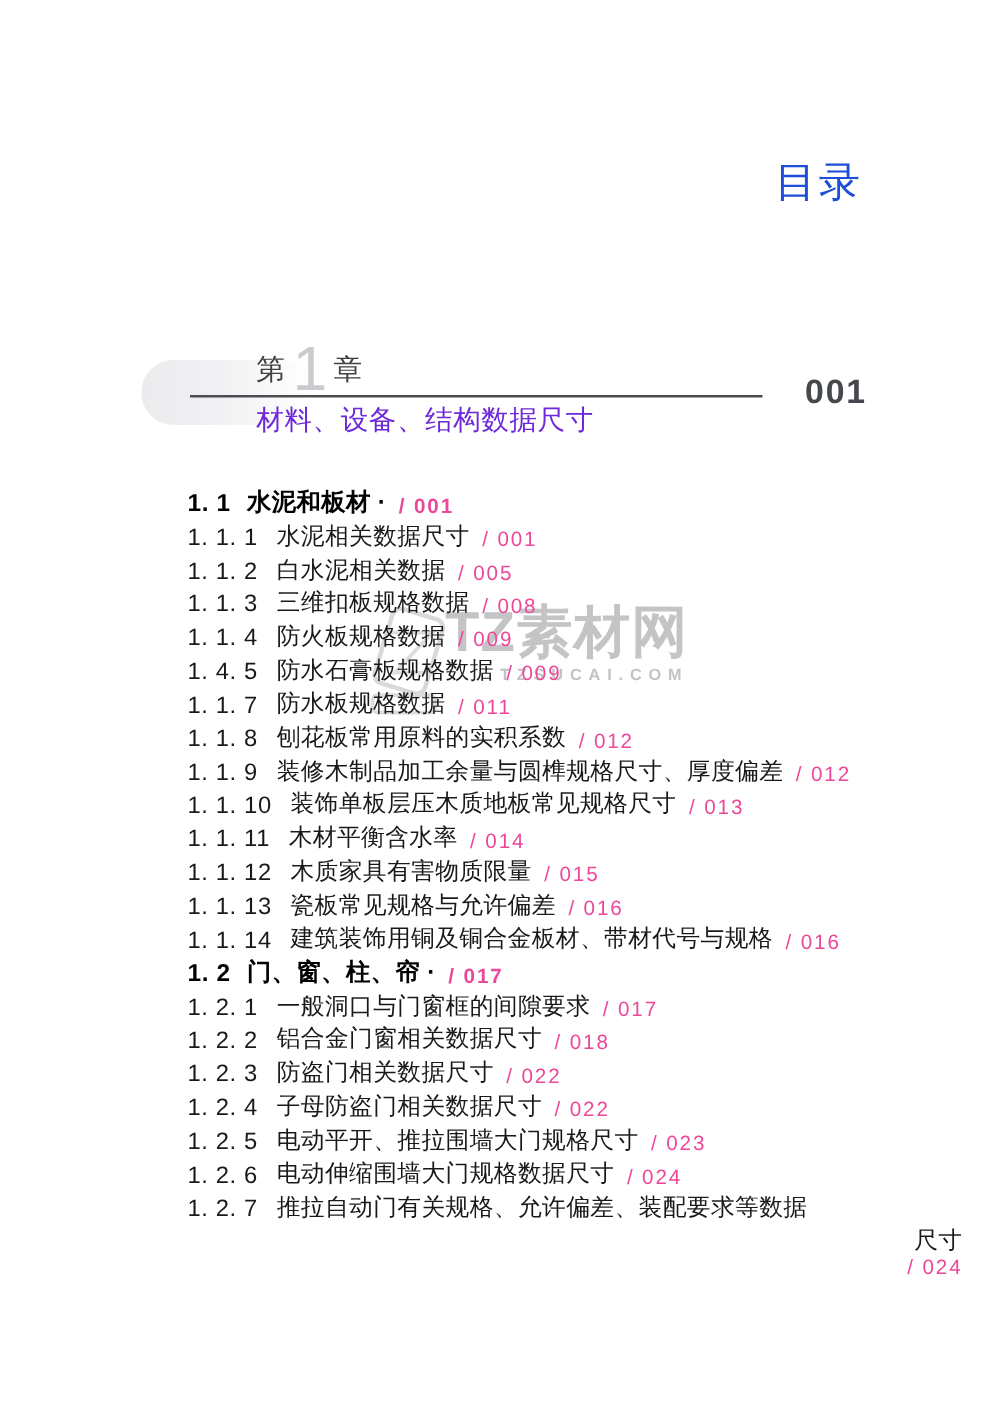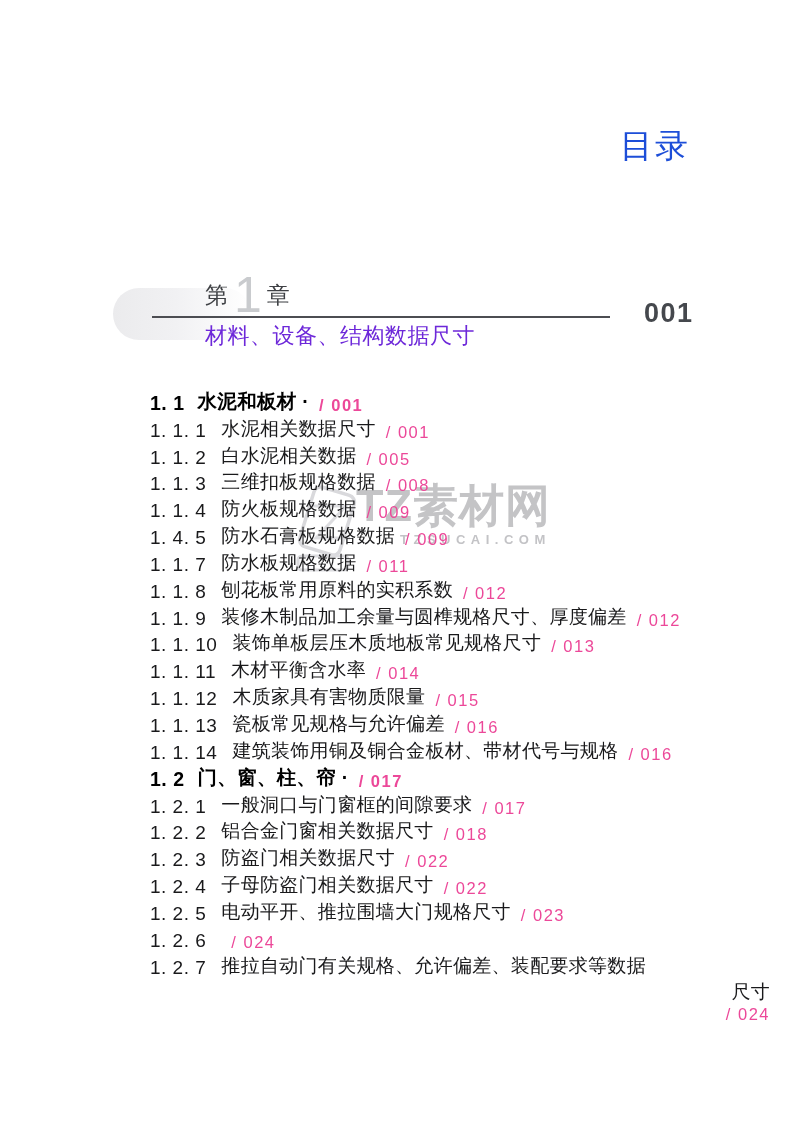--- a/index.html
+++ b/index.html
@@ -188,20 +188,21 @@
       <span class="title">子母防盗门相关数据尺寸</span>
       <span class="pg">/ 022</span>
     </div>
     <div class="row">
       <span class="num">1. 2. 5</span>
       <span class="title">电动平开、推拉围墙大门规格尺寸</span>
       <span class="pg">/ 023</span>
     </div>
     <div class="row">
       <span class="num">1. 2. 6</span>
+      <span class="title">电动伸缩围墙大门规格数据尺寸</span>
       <span class="pg">/ 024</span>
     </div>
     <div class="row">
       <span class="num">1. 2. 7</span>
       <span class="title">推拉自动门有关规格、允许偏差、装配要求等数据</span>
     </div>
     <div class="row cont">
       <span class="title">尺寸</span>
       <span class="pg">/ 024</span>
     </div>

